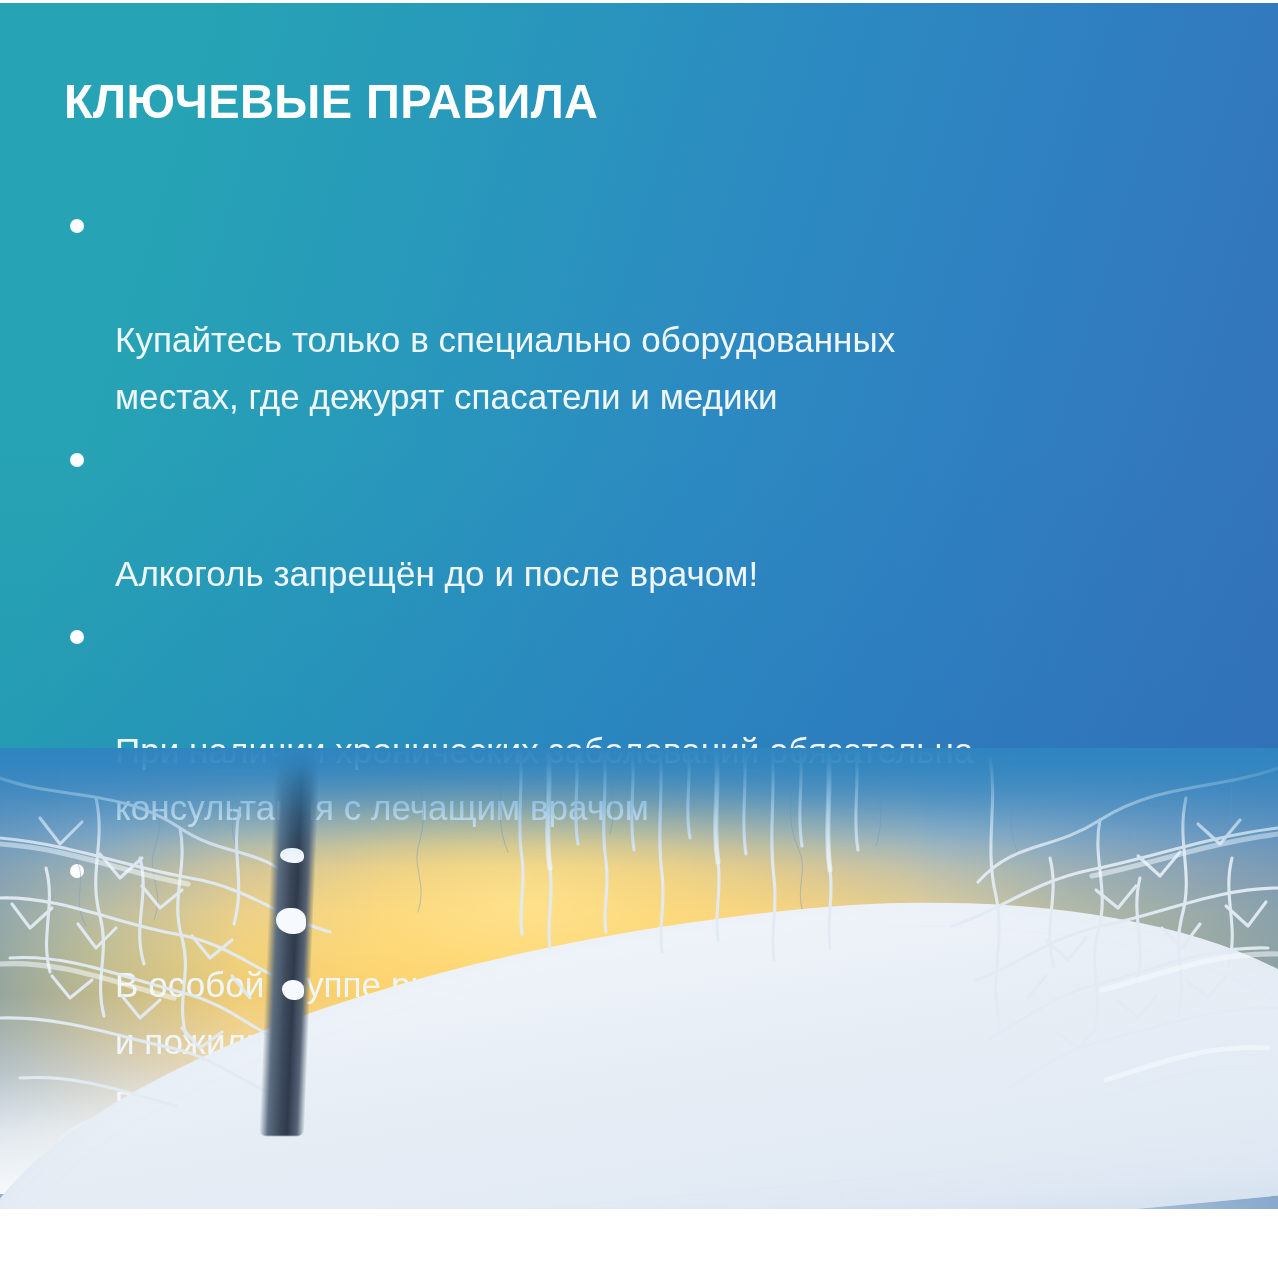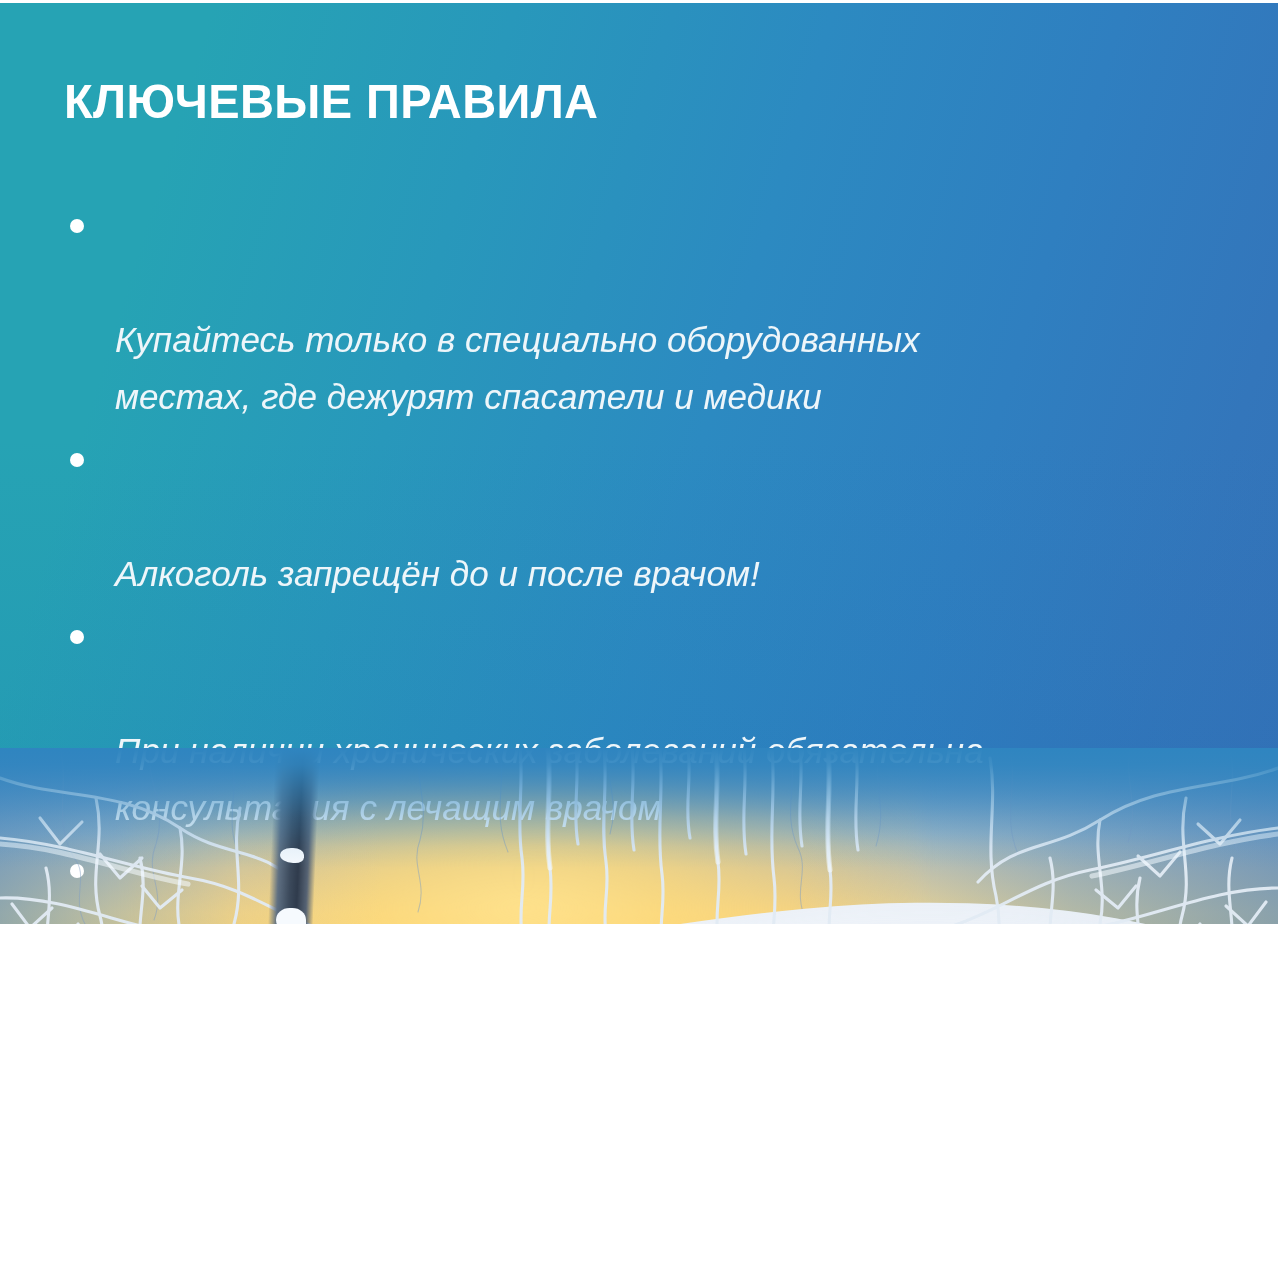--- a/index.html
+++ b/index.html
@@ -4,21 +4,21 @@
 <style>
   html, body {
     margin: 0;
     padding: 0;
     background: #ffffff;
   }
 
   .poster {
     position: relative;
     width: 1278px;
-    height: 924px;
+    height: 1209px;
     overflow: hidden;
     font-family: "Liberation Sans", "DejaVu Sans", sans-serif;
     background: #7f1d1d;
   }
 
   
   .gradient-bg {
     position: absolute;
     left: 0;
     top: 3px;
@@ -89,21 +89,20 @@
     position: relative;
     padding-left: 53px;
     margin-bottom: 6px;
     font-size: 35px;
     line-height: 57px;
     font-weight: 300;
     color: #eef6fa;
     letter-spacing: 0.05px;
     white-space: pre-line;
     text-shadow: 0 0 1px rgba(255,255,255,0.16);
-    font-style: italic;
   }
 
   .rule-bullet {
     position: absolute;
     left: 8px;
     top: 22px;
     width: 14px;
     height: 14px;
     border-radius: 50%;
     background: #ffffff;

